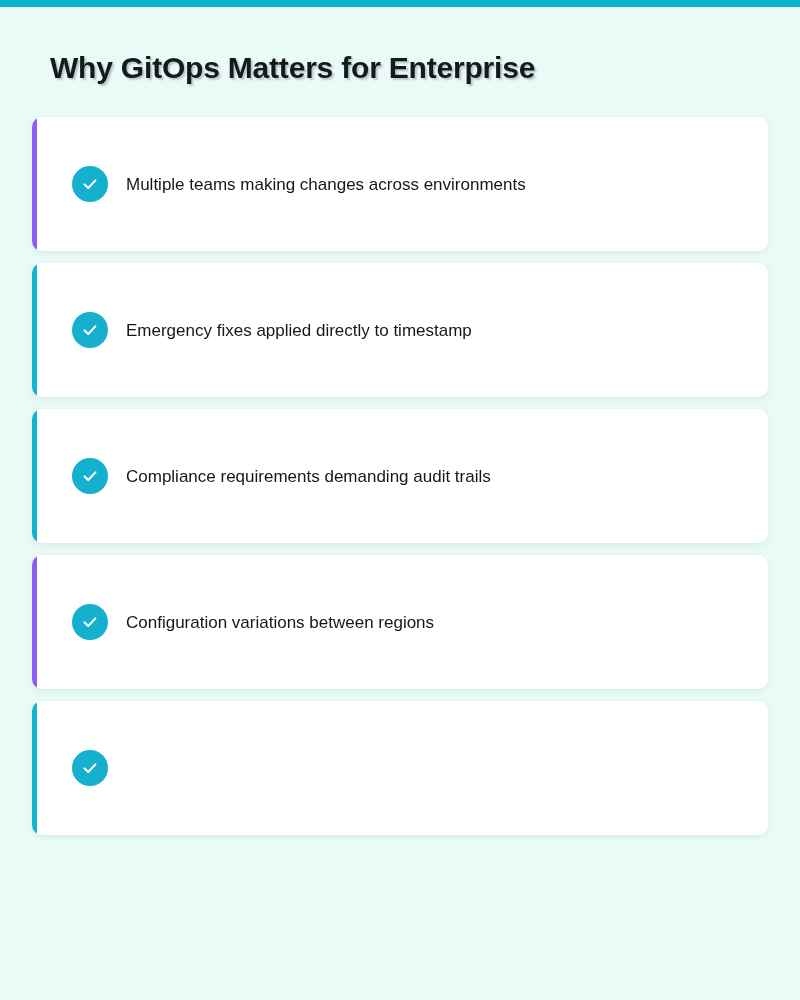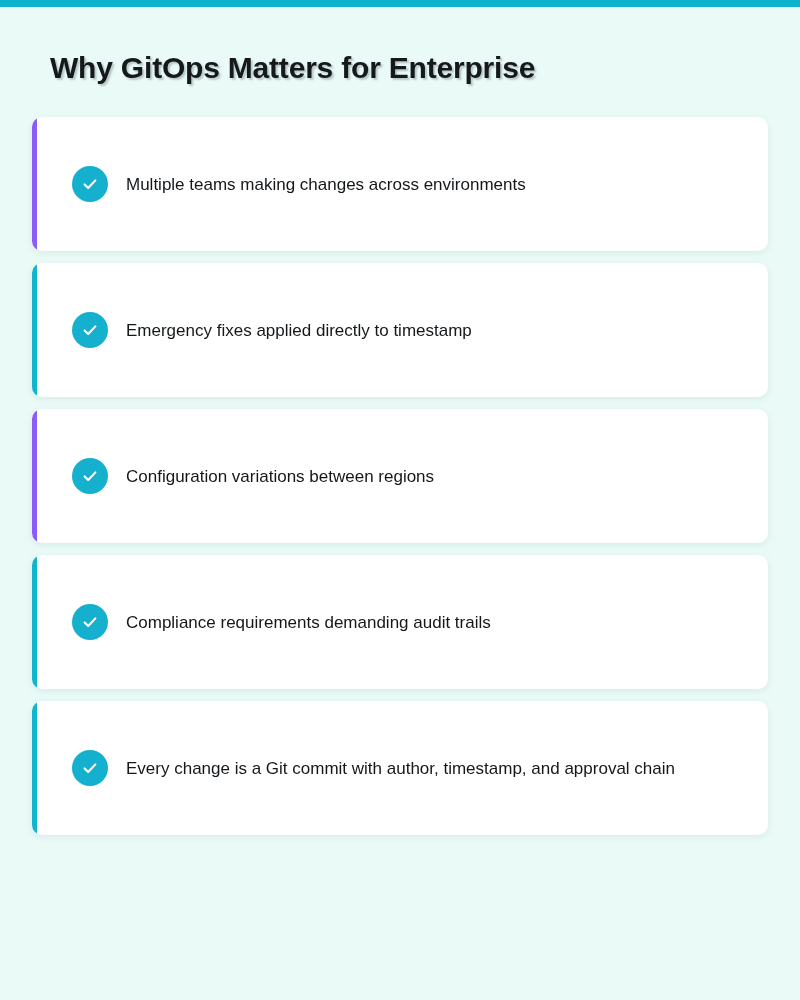--- a/index.html
+++ b/index.html
@@ -112,42 +112,41 @@
   </div>
       <div class="card accent-cyan">
     <span class="accent"></span>
     <span class="check-badge">
       <svg width="20" height="20" viewBox="0 0 20 20" aria-hidden="true">
         <path d="M4.6 10.4 L8.2 14 L15.4 6.4" fill="none" stroke="#ffffff" stroke-width="2.1" stroke-linecap="round" stroke-linejoin="round"></path>
       </svg>
     </span>
     <span class="card-text">Emergency fixes applied directly to timestamp</span>
   </div>
+      <div class="card accent-cyan">
+    <span class="accent"></span>
+    <span class="check-badge">
+      <svg width="20" height="20" viewBox="0 0 20 20" aria-hidden="true">
+        <path d="M4.6 10.4 L8.2 14 L15.4 6.4" fill="none" stroke="#ffffff" stroke-width="2.1" stroke-linecap="round" stroke-linejoin="round"></path>
+      </svg>
+    </span>
+    <span class="card-text">Compliance requirements demanding audit trails</span>
+  </div>
       <div class="card accent-purple">
     <span class="accent"></span>
     <span class="check-badge">
       <svg width="20" height="20" viewBox="0 0 20 20" aria-hidden="true">
         <path d="M4.6 10.4 L8.2 14 L15.4 6.4" fill="none" stroke="#ffffff" stroke-width="2.1" stroke-linecap="round" stroke-linejoin="round"></path>
       </svg>
     </span>
     <span class="card-text">Configuration variations between regions</span>
   </div>
       <div class="card accent-cyan">
     <span class="accent"></span>
     <span class="check-badge">
       <svg width="20" height="20" viewBox="0 0 20 20" aria-hidden="true">
         <path d="M4.6 10.4 L8.2 14 L15.4 6.4" fill="none" stroke="#ffffff" stroke-width="2.1" stroke-linecap="round" stroke-linejoin="round"></path>
       </svg>
     </span>
-    <span class="card-text">Compliance requirements demanding audit trails</span>
-  </div>
-      <div class="card accent-cyan">
-    <span class="accent"></span>
-    <span class="check-badge">
-      <svg width="20" height="20" viewBox="0 0 20 20" aria-hidden="true">
-        <path d="M4.6 10.4 L8.2 14 L15.4 6.4" fill="none" stroke="#ffffff" stroke-width="2.1" stroke-linecap="round" stroke-linejoin="round"></path>
-      </svg>
-    </span>
-    <span class="card-text">Every change is a Git commit with author, timestamp, and approval chain</span>
   </div>
     </div>
 
 </div>
 
 </body></html>

